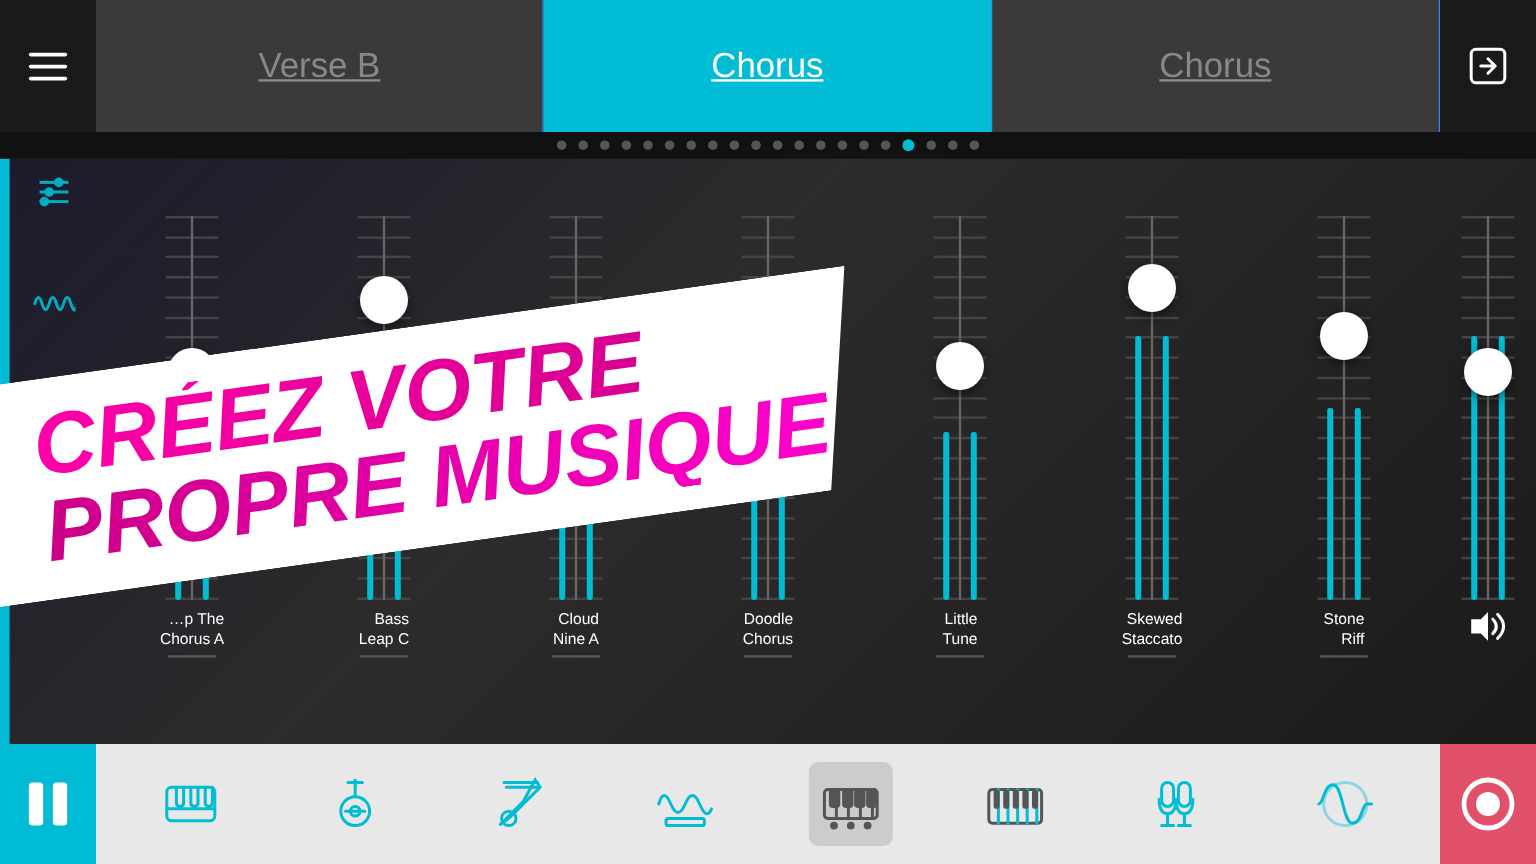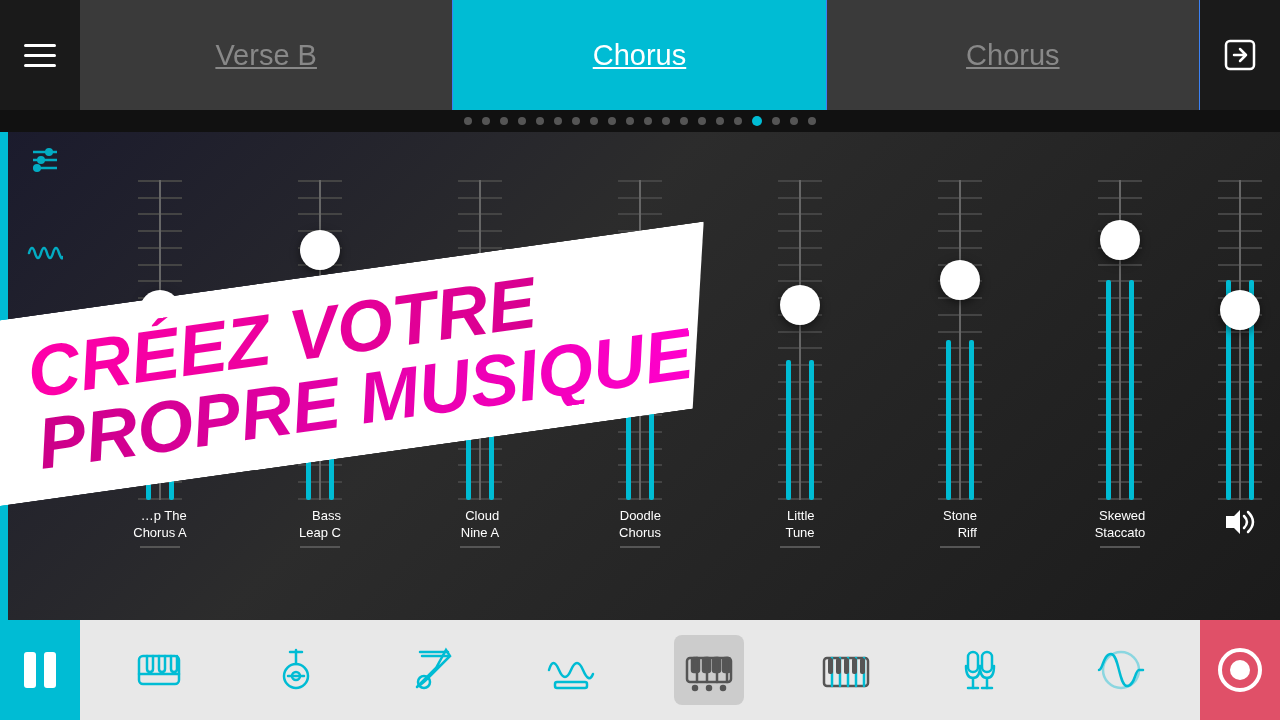--- a/index.html
+++ b/index.html
@@ -667,58 +667,58 @@
           <div class="fader-line"></div>
             <div class="fader-line"></div>
             <div class="fader-line"></div>
           <div class="fader-line"></div>
             <div class="fader-line"></div>
             <div class="fader-line"></div>
           <div class="fader-line"></div>
             <div class="fader-line"></div>
         </div>
         <div class="fader-center-line"></div>
+        <div class="fader-fill-left" style="height: 220px;"></div>
+        <div class="fader-fill-right" style="height: 220px;"></div>
+        <div class="fader-knob" style="top: 40px;"></div>
+      </div>
+      <div class="fader-label">Skewed<br>Staccato</div>
+      <div class="fader-underline"></div>
+    </div>
+
+    <div class="fader-track">
+      <div class="fader-rail">
+        <div class="fader-bg-lines">
+          <div class="fader-line"></div>
+            <div class="fader-line"></div>
+            <div class="fader-line"></div>
+          <div class="fader-line"></div>
+            <div class="fader-line"></div>
+            <div class="fader-line"></div>
+          <div class="fader-line"></div>
+            <div class="fader-line"></div>
+            <div class="fader-line"></div>
+          <div class="fader-line"></div>
+            <div class="fader-line"></div>
+            <div class="fader-line"></div>
+          <div class="fader-line"></div>
+            <div class="fader-line"></div>
+            <div class="fader-line"></div>
+          <div class="fader-line"></div>
+            <div class="fader-line"></div>
+            <div class="fader-line"></div>
+          <div class="fader-line"></div>
+            <div class="fader-line"></div>
+        </div>
+        <div class="fader-center-line"></div>
         <div class="fader-fill-left" style="height: 160px;"></div>
         <div class="fader-fill-right" style="height: 160px;"></div>
         <div class="fader-knob" style="top: 80px;"></div>
       </div>
       <div class="fader-label">Stone<br>Riff</div>
-      <div class="fader-underline"></div>
-    </div>
-
-    <div class="fader-track">
-      <div class="fader-rail">
-        <div class="fader-bg-lines">
-          <div class="fader-line"></div>
-            <div class="fader-line"></div>
-            <div class="fader-line"></div>
-          <div class="fader-line"></div>
-            <div class="fader-line"></div>
-            <div class="fader-line"></div>
-          <div class="fader-line"></div>
-            <div class="fader-line"></div>
-            <div class="fader-line"></div>
-          <div class="fader-line"></div>
-            <div class="fader-line"></div>
-            <div class="fader-line"></div>
-          <div class="fader-line"></div>
-            <div class="fader-line"></div>
-            <div class="fader-line"></div>
-          <div class="fader-line"></div>
-            <div class="fader-line"></div>
-            <div class="fader-line"></div>
-          <div class="fader-line"></div>
-            <div class="fader-line"></div>
-        </div>
-        <div class="fader-center-line"></div>
-        <div class="fader-fill-left" style="height: 220px;"></div>
-        <div class="fader-fill-right" style="height: 220px;"></div>
-        <div class="fader-knob" style="top: 40px;"></div>
-      </div>
-      <div class="fader-label">Skewed<br>Staccato</div>
       <div class="fader-underline"></div>
     </div>
 
     <div class="fader-track" style="flex: 0.5;">
       <div class="fader-rail">
         <div class="fader-bg-lines">
           <div class="fader-line"></div>
             <div class="fader-line"></div>
             <div class="fader-line"></div>
           <div class="fader-line"></div>

